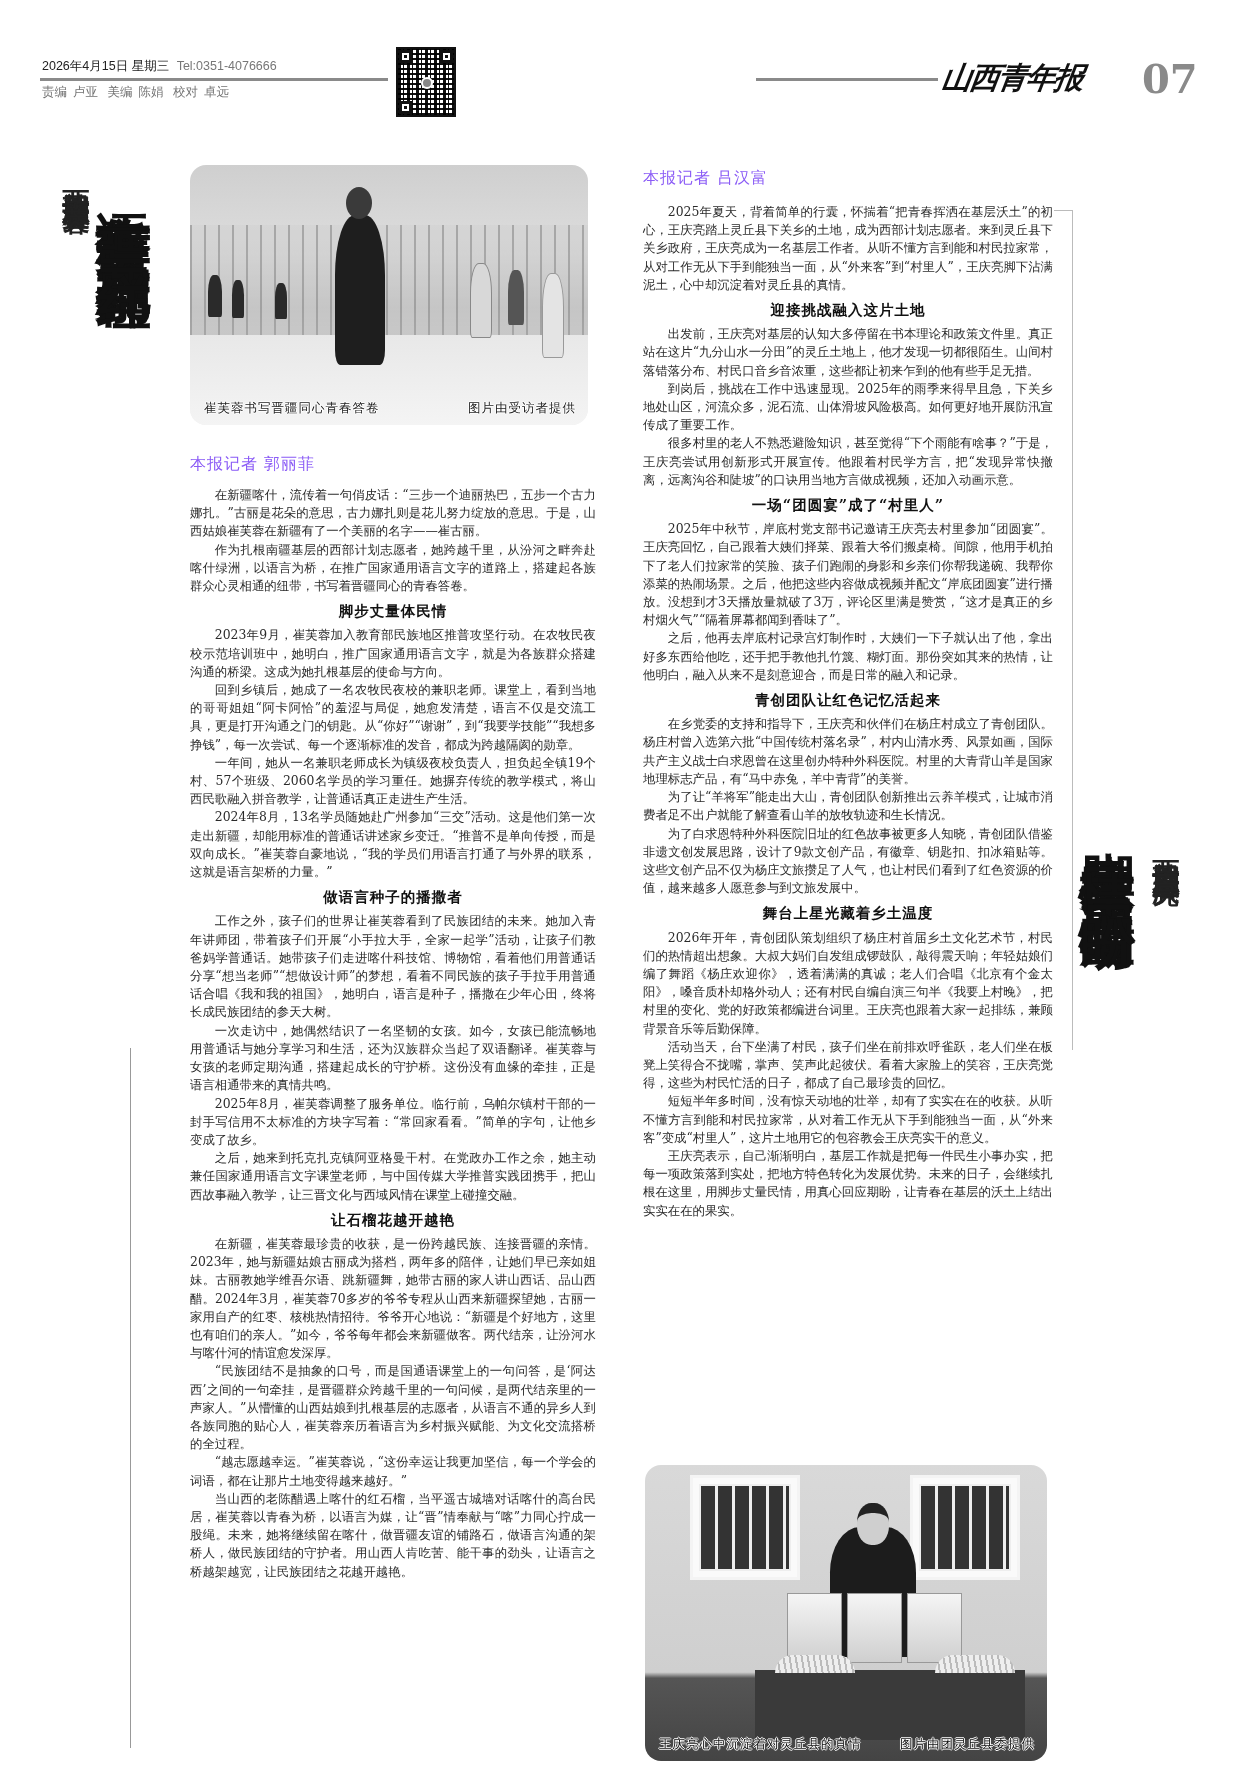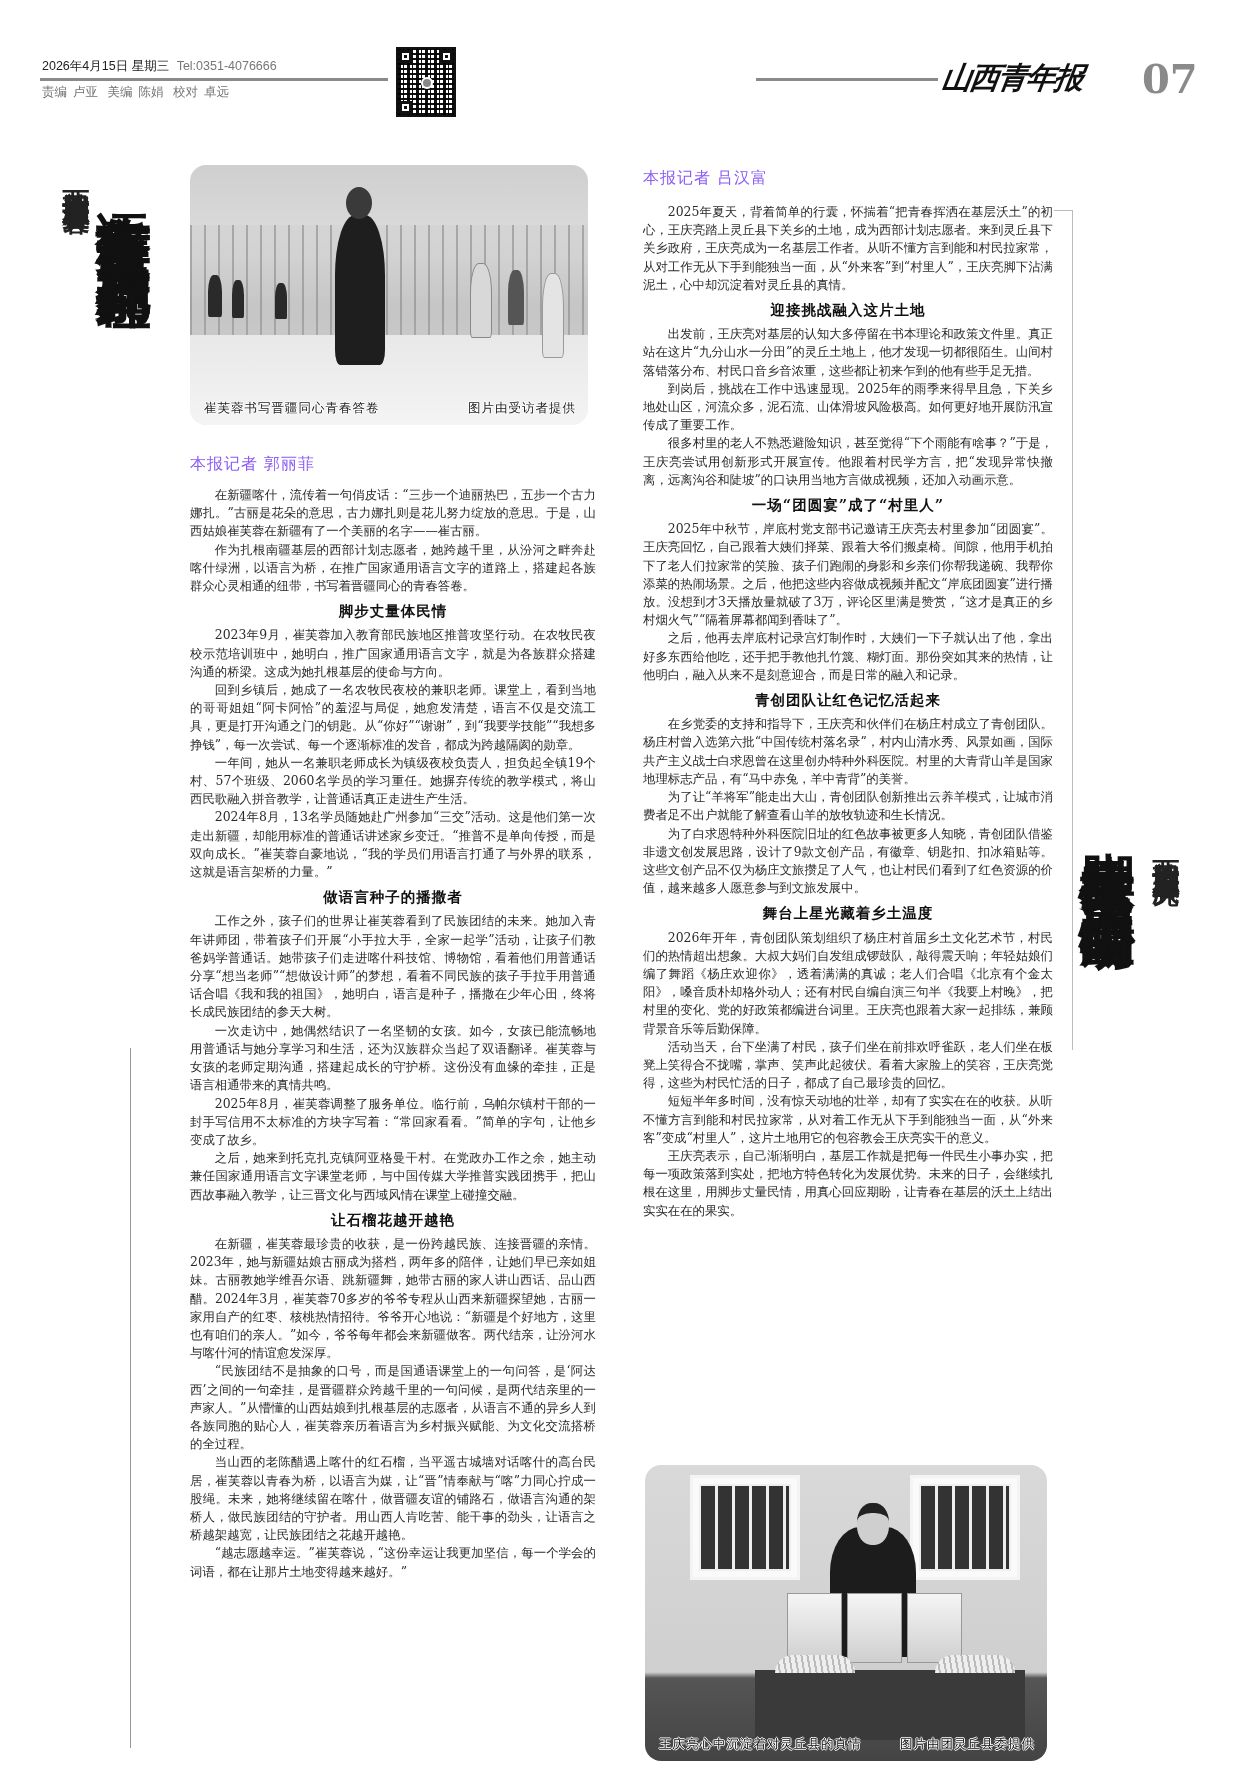--- a/index.html
+++ b/index.html
@@ -147,22 +147,22 @@
 
   <h3>做语言种子的播撒者</h3>
   <p>工作之外，孩子们的世界让崔芙蓉看到了民族团结的未来。她加入青年讲师团，带着孩子们开展“小手拉大手，全家一起学”活动，让孩子们教爸妈学普通话。她带孩子们走进喀什科技馆、博物馆，看着他们用普通话分享“想当老师”“想做设计师”的梦想，看着不同民族的孩子手拉手用普通话合唱《我和我的祖国》，她明白，语言是种子，播撒在少年心田，终将长成民族团结的参天大树。</p>
   <p>一次走访中，她偶然结识了一名坚韧的女孩。如今，女孩已能流畅地用普通话与她分享学习和生活，还为汉族群众当起了双语翻译。崔芙蓉与女孩的老师定期沟通，搭建起成长的守护桥。这份没有血缘的牵挂，正是语言相通带来的真情共鸣。</p>
   <p>2025年8月，崔芙蓉调整了服务单位。临行前，乌帕尔镇村干部的一封手写信用不太标准的方块字写着：“常回家看看。”简单的字句，让他乡变成了故乡。</p>
   <p>之后，她来到托克扎克镇阿亚格曼干村。在党政办工作之余，她主动兼任国家通用语言文字课堂老师，与中国传媒大学推普实践团携手，把山西故事融入教学，让三晋文化与西域风情在课堂上碰撞交融。</p>
 
   <h3>让石榴花越开越艳</h3>
   <p>在新疆，崔芙蓉最珍贵的收获，是一份跨越民族、连接晋疆的亲情。2023年，她与新疆姑娘古丽成为搭档，两年多的陪伴，让她们早已亲如姐妹。古丽教她学维吾尔语、跳新疆舞，她带古丽的家人讲山西话、品山西醋。2024年3月，崔芙蓉70多岁的爷爷专程从山西来新疆探望她，古丽一家用自产的红枣、核桃热情招待。爷爷开心地说：“新疆是个好地方，这里也有咱们的亲人。”如今，爷爷每年都会来新疆做客。两代结亲，让汾河水与喀什河的情谊愈发深厚。</p>
   <p>“民族团结不是抽象的口号，而是国通语课堂上的一句问答，是‘阿达西’之间的一句牵挂，是晋疆群众跨越千里的一句问候，是两代结亲里的一声家人。”从懵懂的山西姑娘到扎根基层的志愿者，从语言不通的异乡人到各族同胞的贴心人，崔芙蓉亲历着语言为乡村振兴赋能、为文化交流搭桥的全过程。</p>
+  <p>“越志愿越幸运。”崔芙蓉说，“这份幸运让我更加坚信，每一个学会的词语，都在让那片土地变得越来越好。”</p>
   <p>当山西的老陈醋遇上喀什的红石榴，当平遥古城墙对话喀什的高台民居，崔芙蓉以青春为桥，以语言为媒，让“晋”情奉献与“喀”力同心拧成一股绳。未来，她将继续留在喀什，做晋疆友谊的铺路石，做语言沟通的架桥人，做民族团结的守护者。用山西人肯吃苦、能干事的劲头，让语言之桥越架越宽，让民族团结之花越开越艳。</p>
-  <p>“越志愿越幸运。”崔芙蓉说，“这份幸运让我更加坚信，每一个学会的词语，都在让那片土地变得越来越好。”</p>
 </article>
 
 <div class="byline byline-right">本报记者  吕汉富</div>
 
 <article class="article article-right">
   <p>2025年夏天，背着简单的行囊，怀揣着“把青春挥洒在基层沃土”的初心，王庆亮踏上灵丘县下关乡的土地，成为西部计划志愿者。来到灵丘县下关乡政府，王庆亮成为一名基层工作者。从听不懂方言到能和村民拉家常，从对工作无从下手到能独当一面，从“外来客”到“村里人”，王庆亮脚下沾满泥土，心中却沉淀着对灵丘县的真情。</p>
 
   <h3>迎接挑战融入这片土地</h3>
   <p>出发前，王庆亮对基层的认知大多停留在书本理论和政策文件里。真正站在这片“九分山水一分田”的灵丘土地上，他才发现一切都很陌生。山间村落错落分布、村民口音乡音浓重，这些都让初来乍到的他有些手足无措。</p>
   <p>到岗后，挑战在工作中迅速显现。2025年的雨季来得早且急，下关乡地处山区，河流众多，泥石流、山体滑坡风险极高。如何更好地开展防汛宣传成了重要工作。</p>

